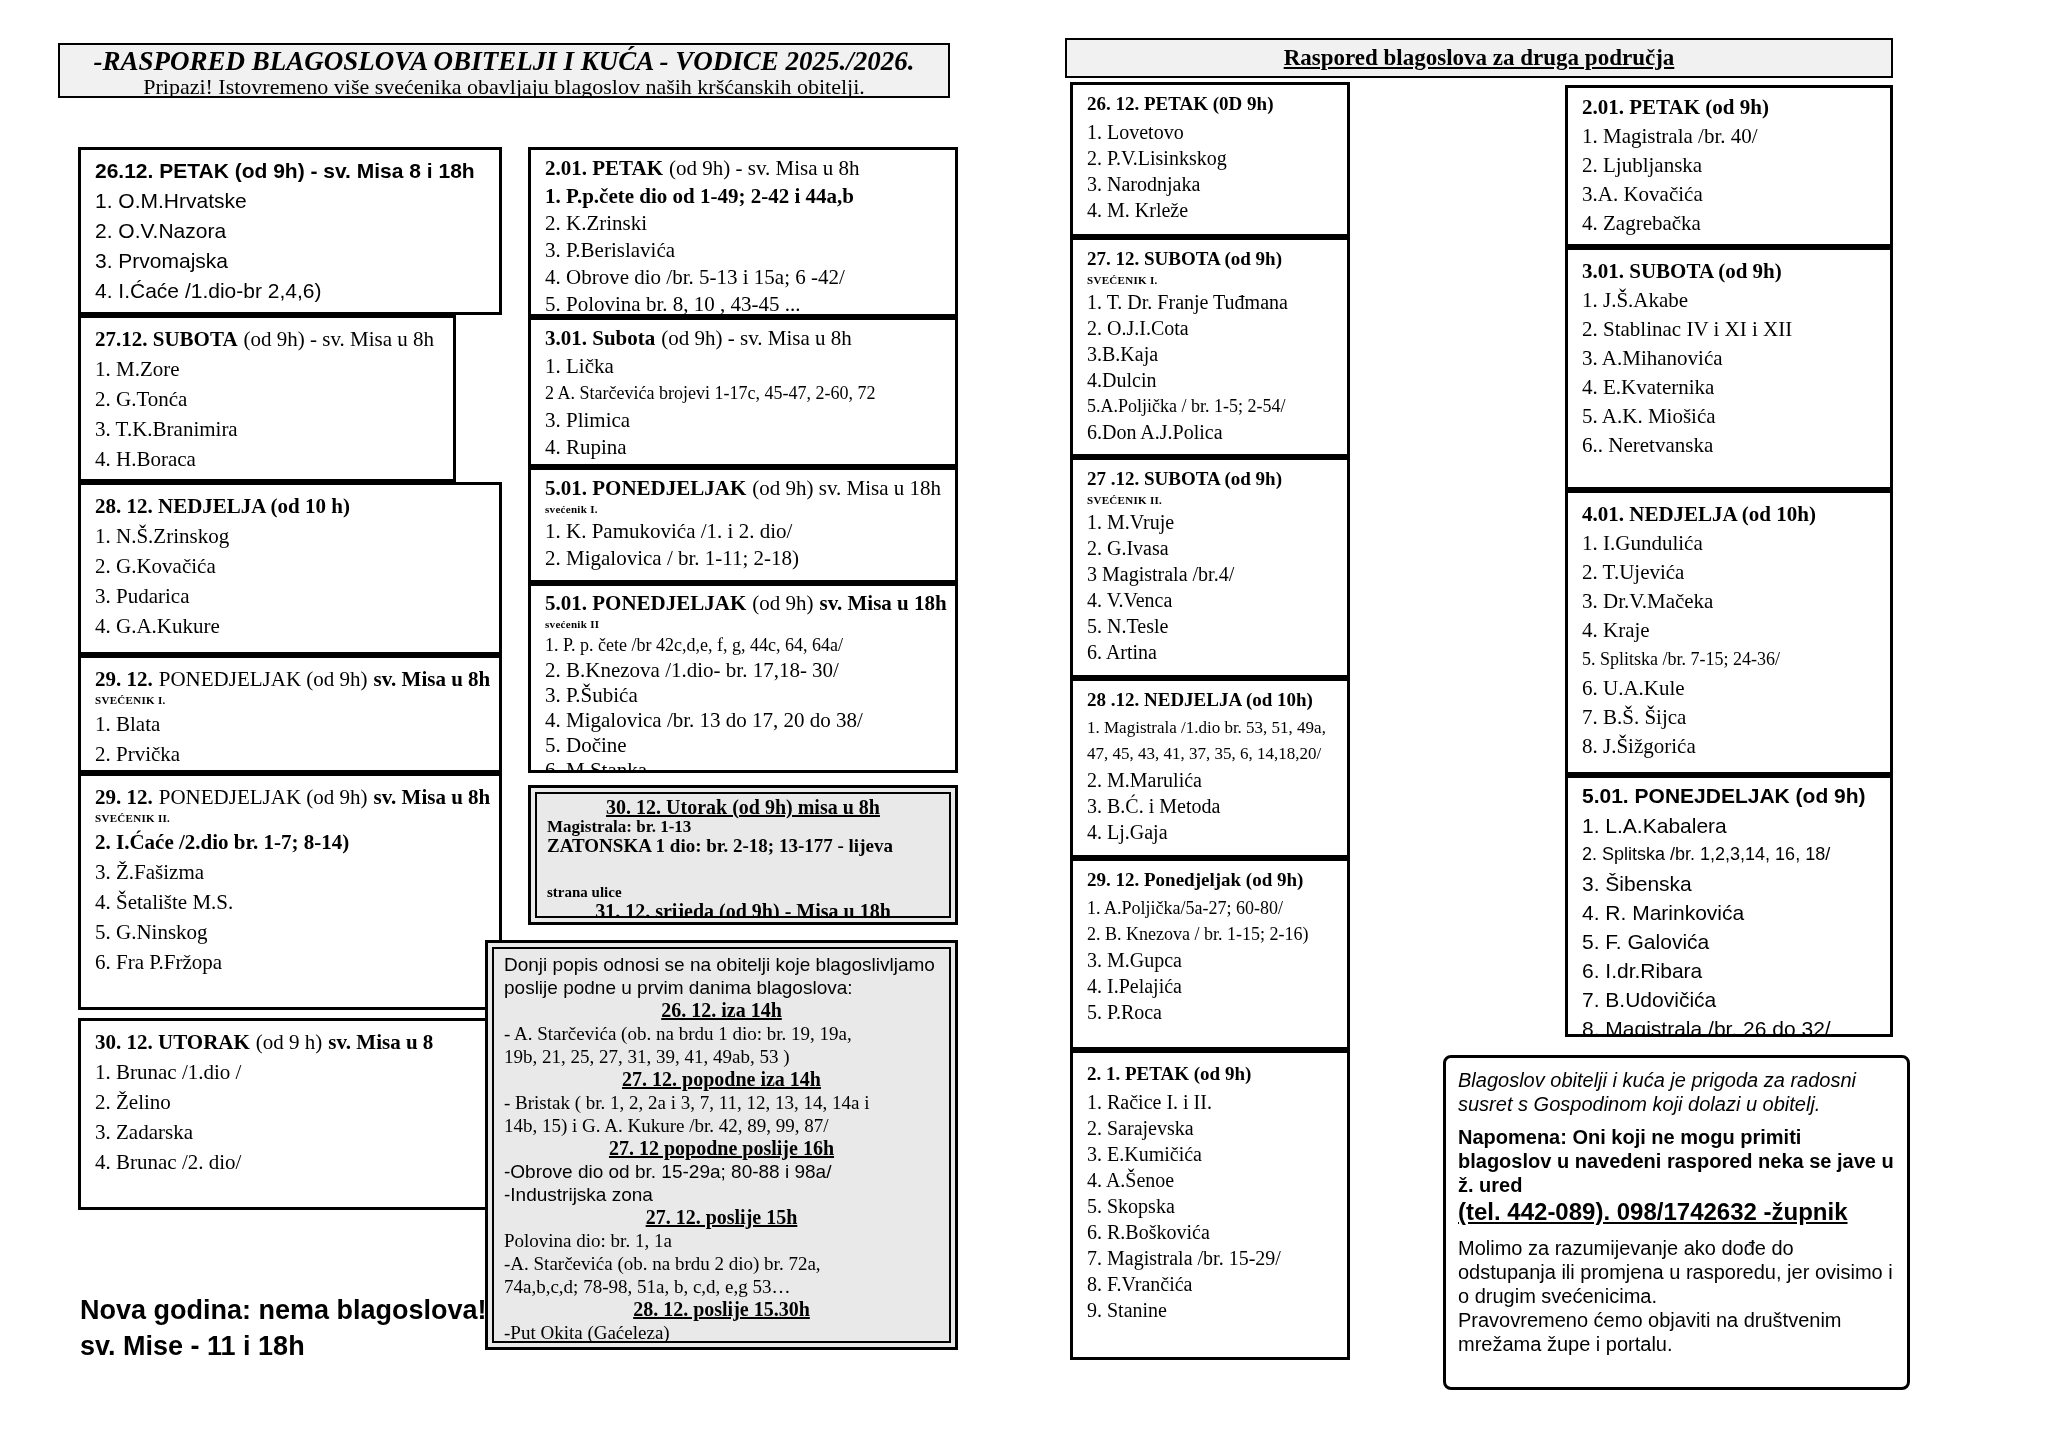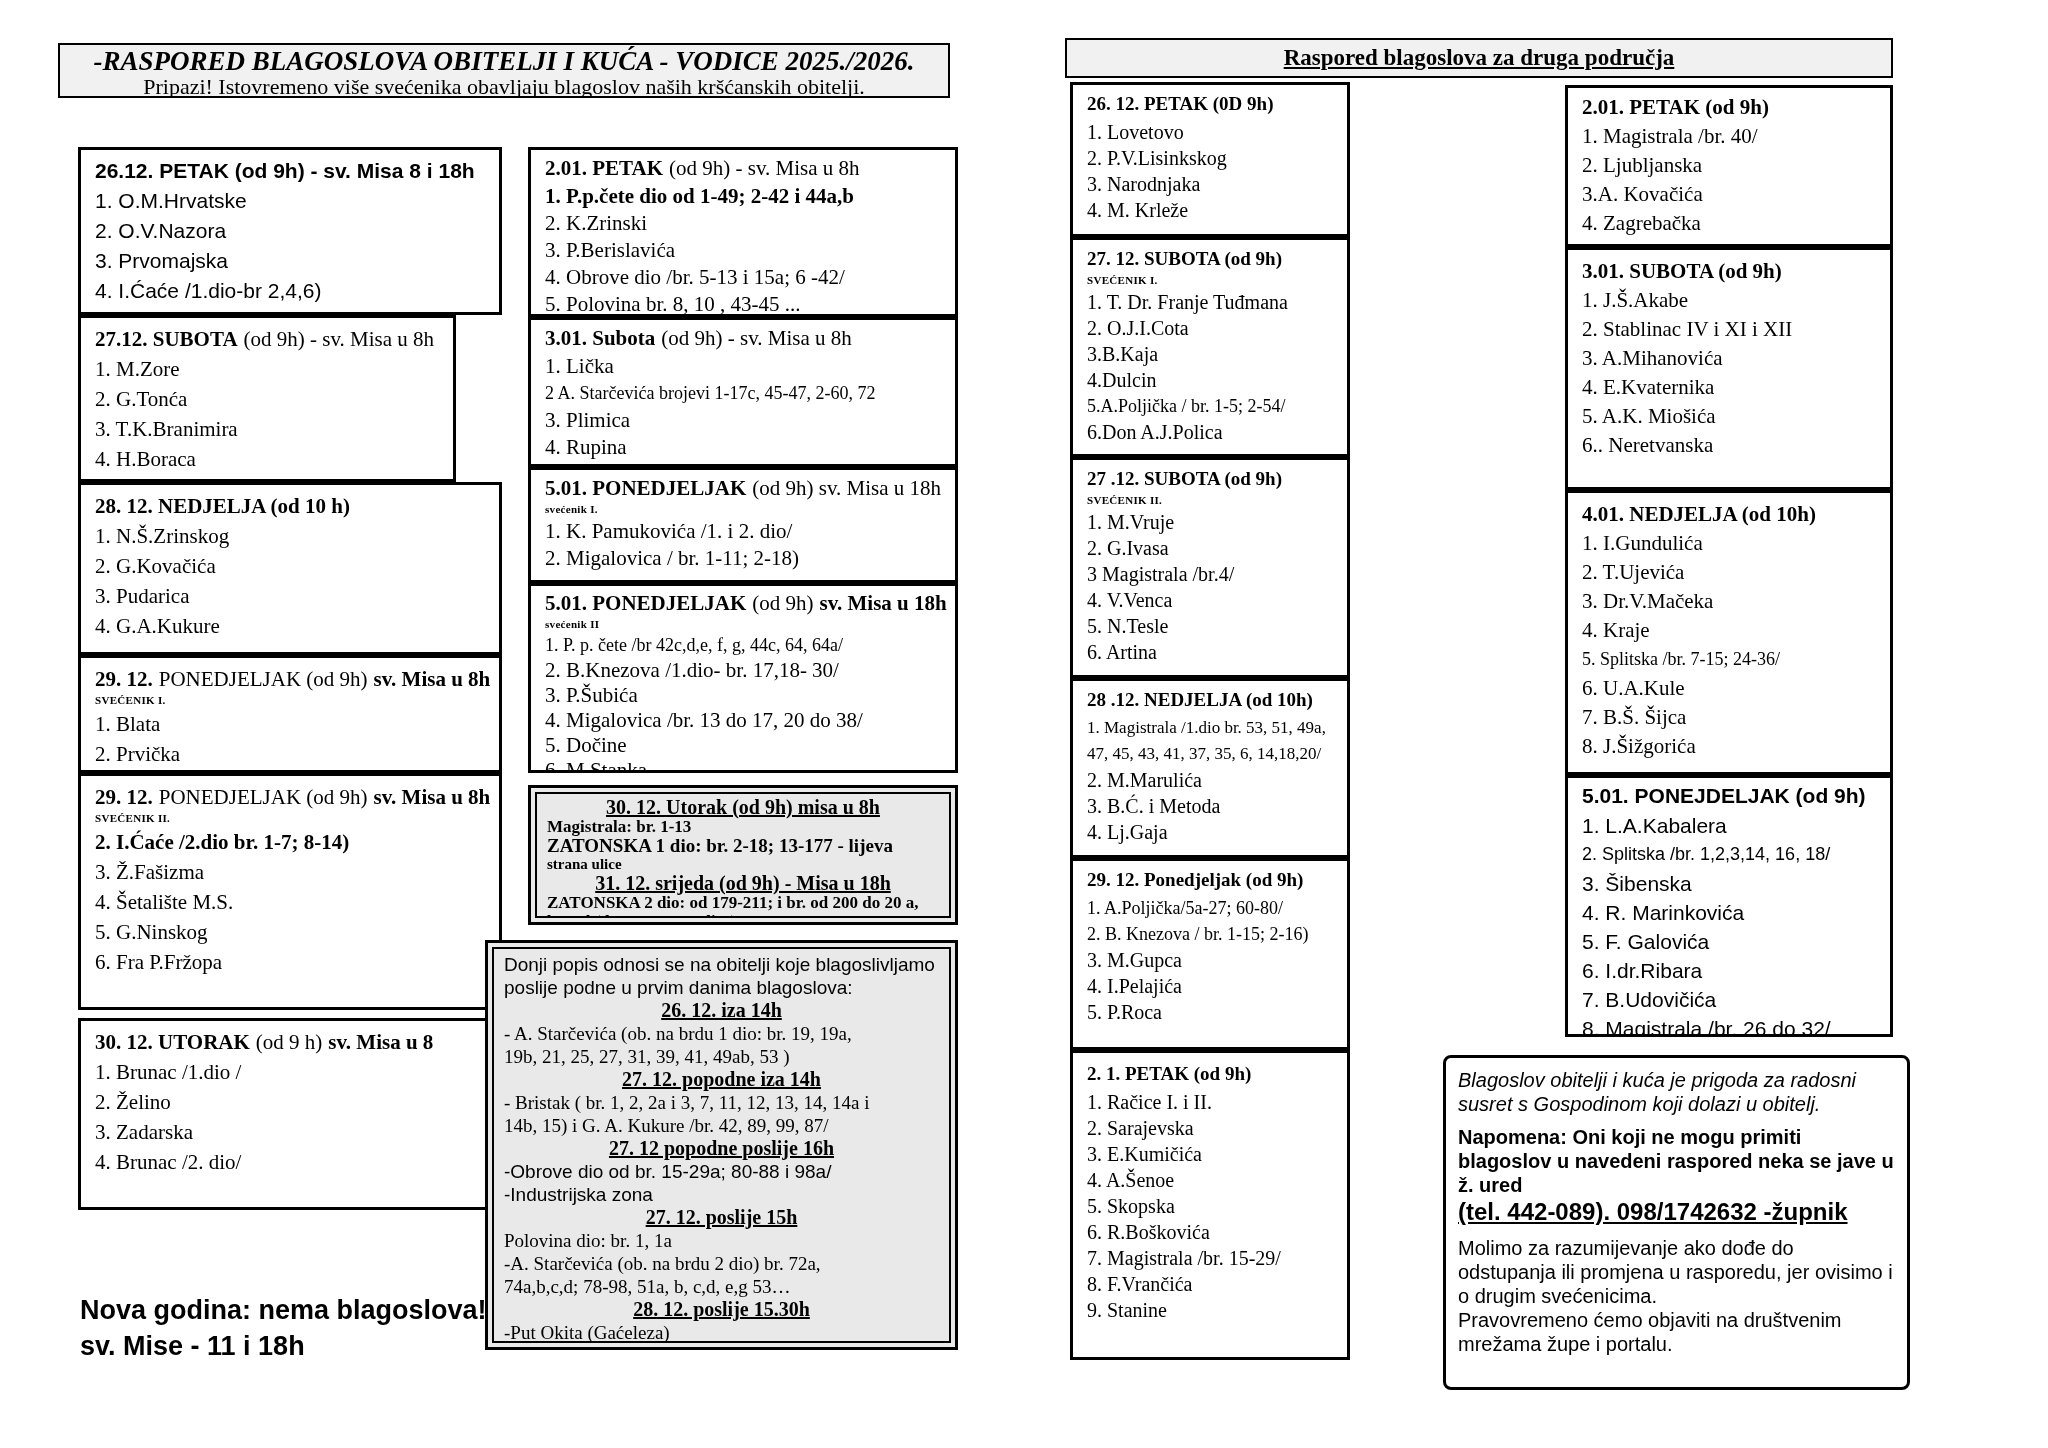--- a/index.html
+++ b/index.html
@@ -28,21 +28,21 @@
   .items { margin-top: 2px; }
   .line { white-space: nowrap; }
   .items .line { font-size: 21px; line-height: 30px; }
   .mcol .items .line { line-height: 27px; }
   .compact .items .line { line-height: 25px; }
   .rcol .hdr { font-size: 19px; }
   .rcol .items .line { font-size: 20px; line-height: 26px; }
   .r2col .items .line { font-size: 21px; line-height: 29px; }
   .b { font-weight: 700; } .u { text-decoration: underline; }
   .c { text-align: center; } .i { font-style: italic; }
-  .f15{font-size:15px!important;} .f17{font-size:17px!important;}
+  .f15{font-size:15px!important;margin-top:28px;} .f17{font-size:17px!important;}
   .f18{font-size:18px!important;} .f19{font-size:19px!important;}
   .f20{font-size:20px!important;} .f24{font-size:24px!important;}
   .gbox { position: absolute; border: 3px solid #000; background: #e9e9e9; padding: 4px; }
   .gbox .inner { border: 2px solid #000; width: 100%; height: 100%; padding: 4px 10px; overflow: hidden; }
   .gbox .line { line-height: 23px; }
   .g1 .line { line-height: 19px; }
   .titlebox {
     position: absolute; border: 2px solid #000; background: #f1f1f1;
     text-align: center; padding-top: 2px; overflow: hidden;
   }

